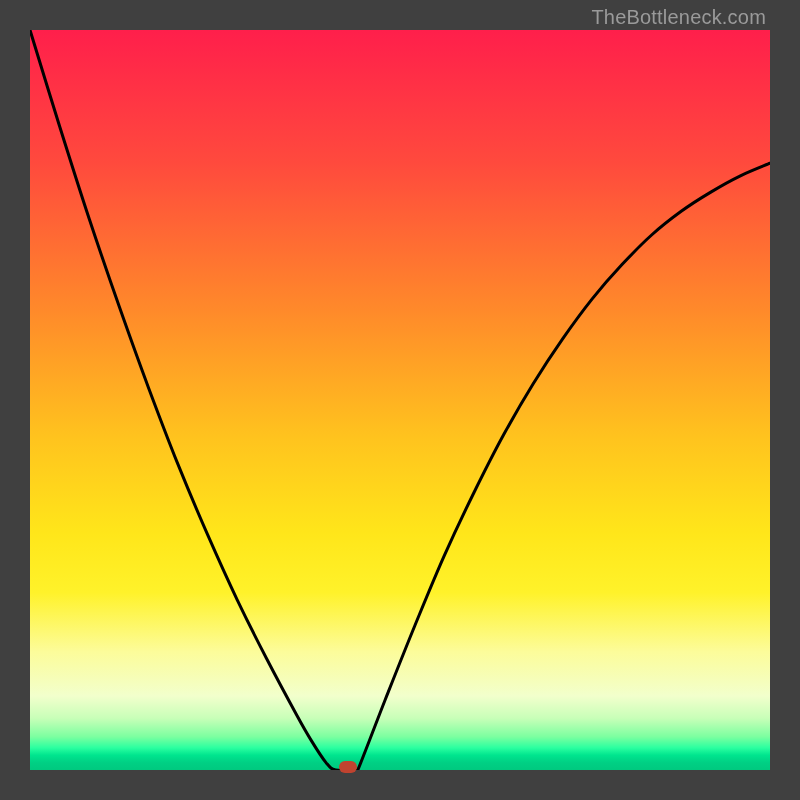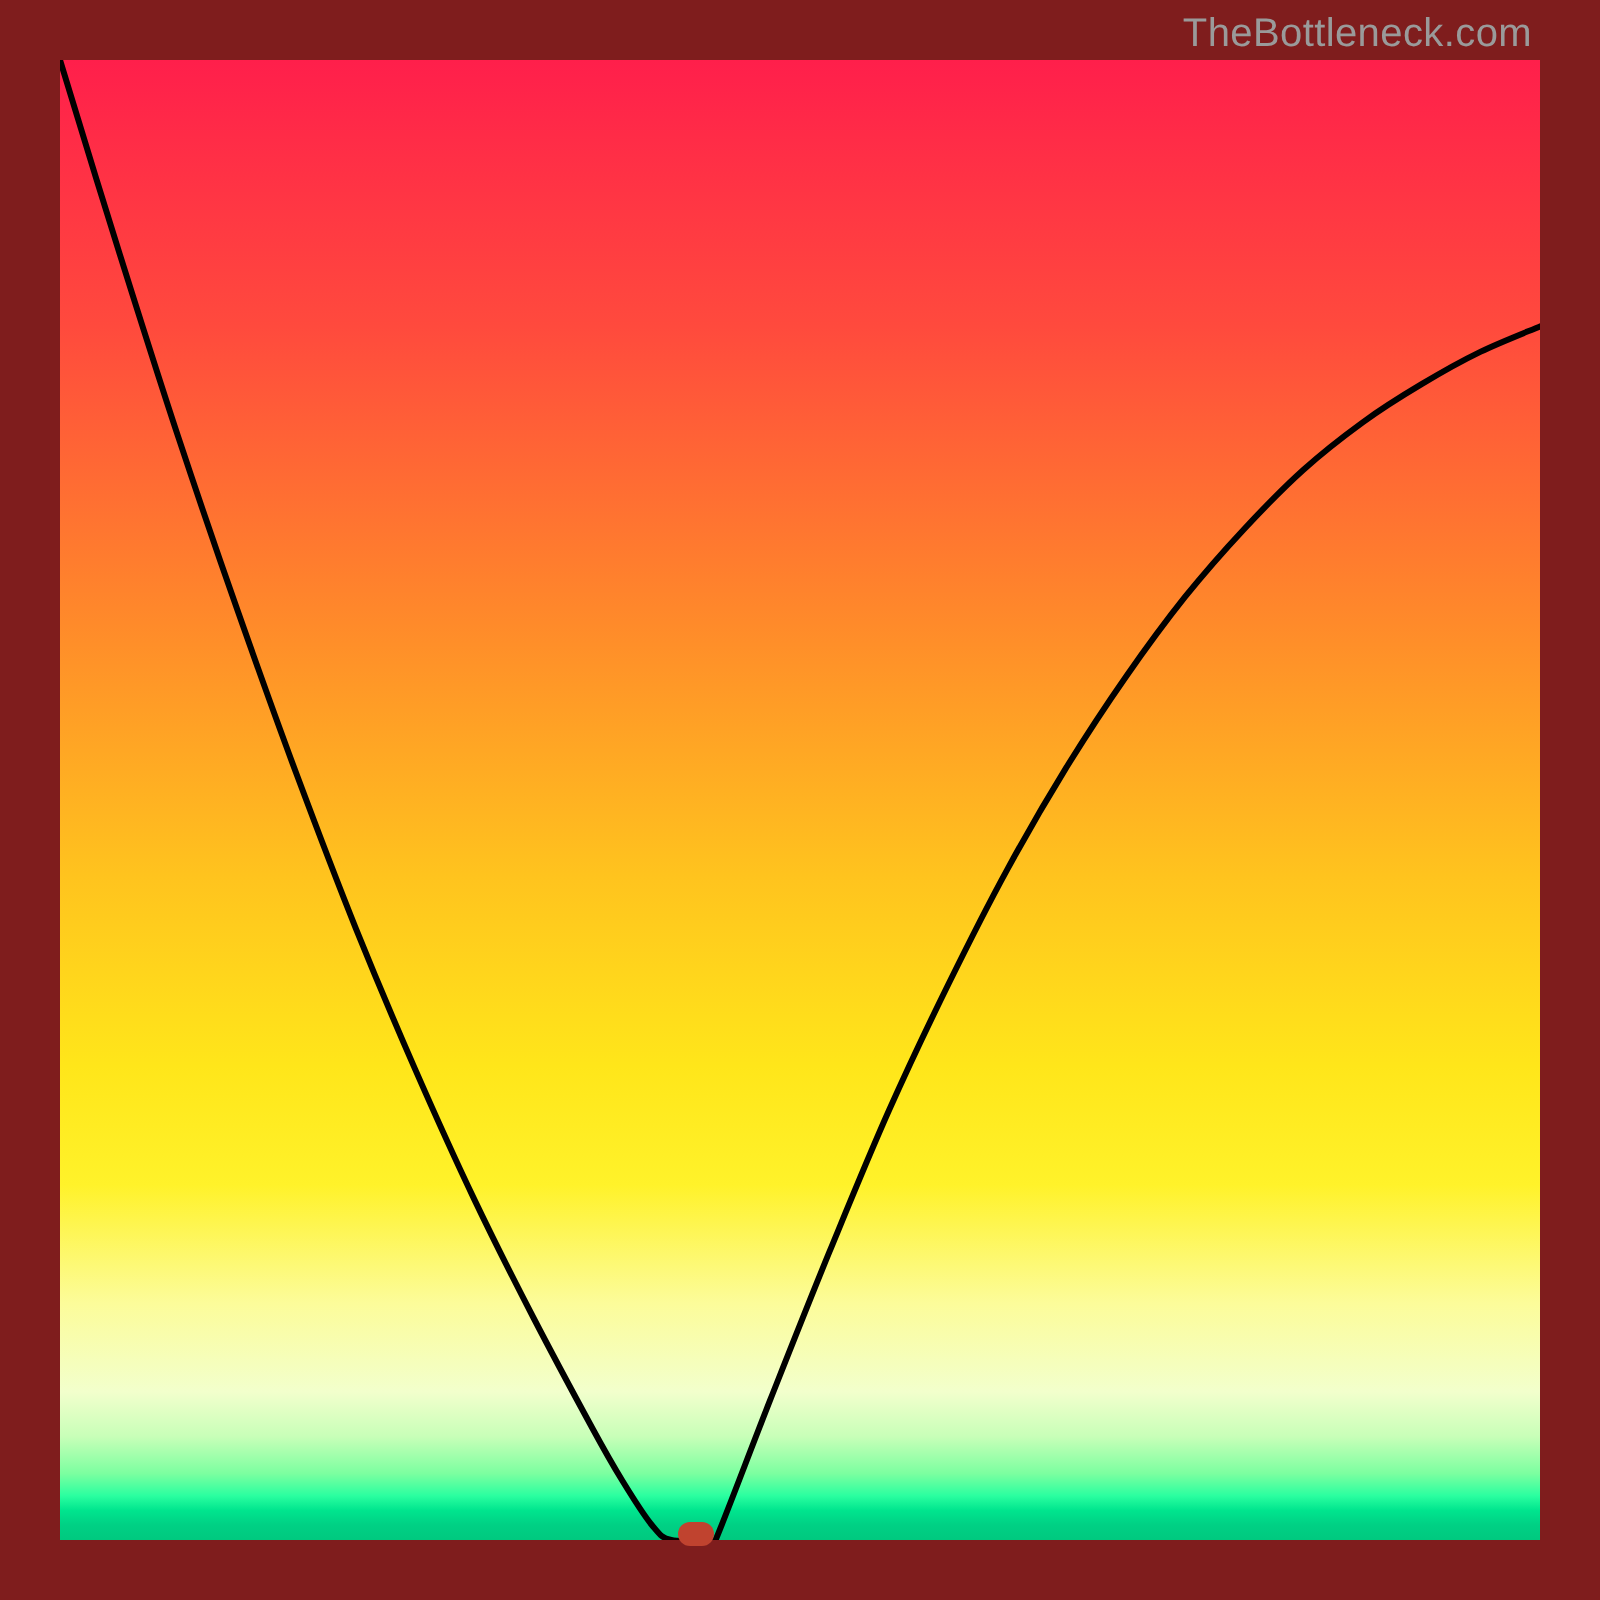--- a/index.html
+++ b/index.html
@@ -8,21 +8,21 @@
     width: 800px;
     height: 800px;
     overflow: hidden;
     background: #000;
     font-family: Arial, Helvetica, sans-serif;
   }
   .frame {
     position: relative;
     width: 800px;
     height: 800px;
-    background: #7f1d1d;
+    background: #404040;
   }
   .plot-area {
     position: absolute;
     left: 30px;
     top: 30px;
     width: 740px;
     height: 740px;
     
     background: linear-gradient(
       to bottom,

